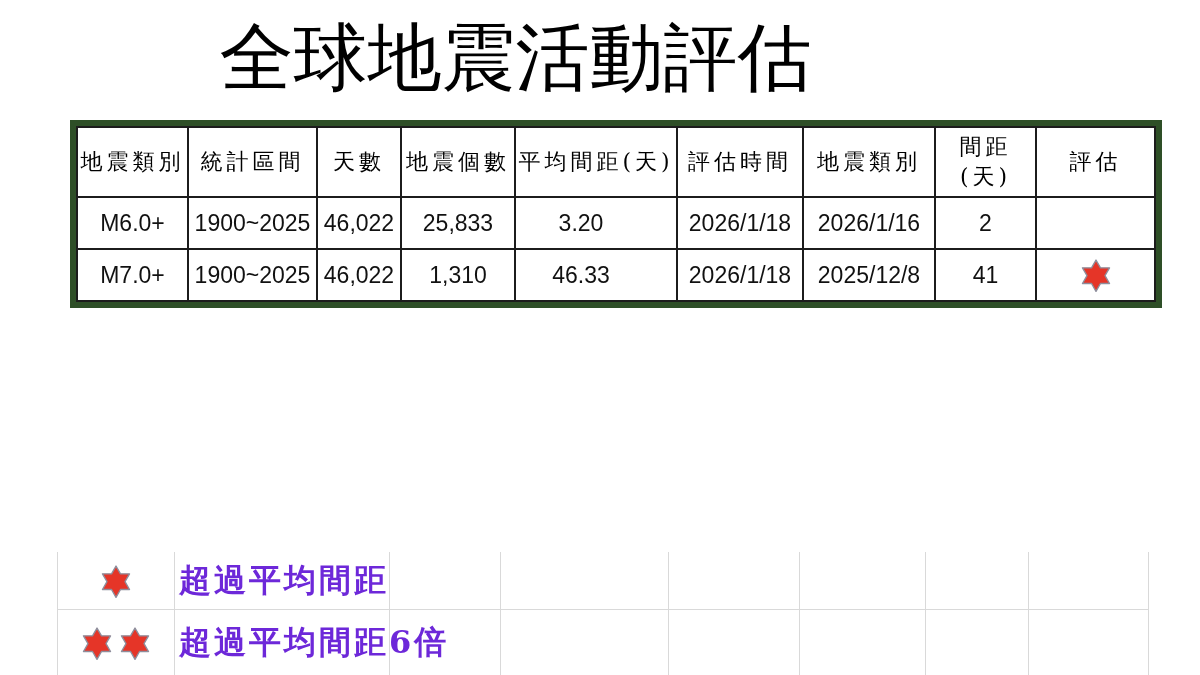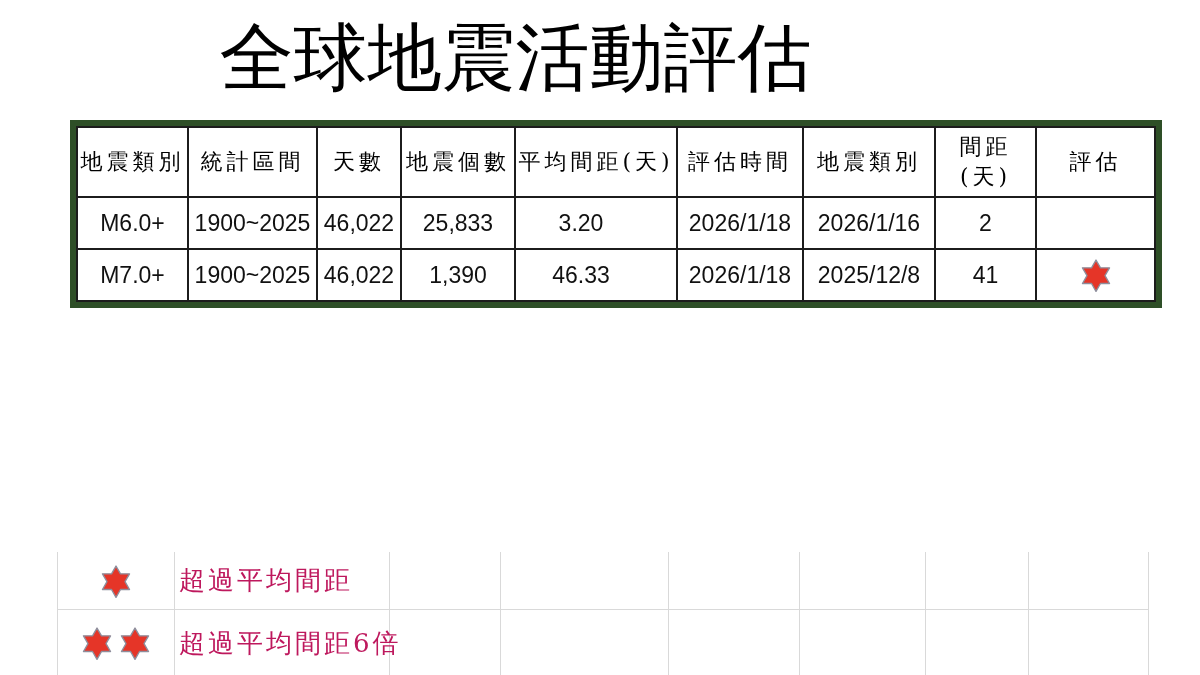--- a/index.html
+++ b/index.html
@@ -67,26 +67,27 @@
   }
   .legend-cell {
     border-right: 1px solid #d9d9d9;
     border-bottom: 1px solid #d9d9d9;
     display: flex;
     align-items: center;
   }
   .legend-cell.first-col { border-left: 1px solid #d9d9d9; justify-content: center; gap: 4px; }
   .legend-cell.label-col {
     font-family: "DejaVu Serif", "Liberation Serif", serif;
-    font-size: 26px;
+    font-size: 32px;
     letter-spacing: 3px;
-    color: #be185d;
+    color: #6d28d9;
     padding-left: 4px;
     white-space: nowrap;
     overflow: visible;
+    font-weight: bold;
   }
 </style>
 </head>
 <body>
 
 <div class="page-title">全球地震活動評估</div>
 
 <div class="table-wrap">
   <table class="quake-table">
     <colgroup>
@@ -122,21 +123,21 @@
         <td class="num-right">3.20</td>
         <td>2026/1/18</td>
         <td>2026/1/16</td>
         <td>2</td>
         <td></td>
       </tr>
       <tr>
         <td>M7.0+</td>
         <td>1900~2025</td>
         <td>46,022</td>
-        <td>1,390</td>
+        <td>1,310</td>
         <td class="num-right">46.33</td>
         <td>2026/1/18</td>
         <td>2025/12/8</td>
         <td>41</td>
         <td><svg class="star-icon" width="34" height="34" viewBox="0 0 100 100">
               <polygon points="50,6 63.3,29 89.8,29 76.5,52 89.8,75 63.3,75 50,98 36.8,75 10.2,75 23.5,52 10.2,29 36.8,29" fill="#e53528" stroke="#8e8e9c" stroke-width="4" stroke-linejoin="round"></polygon>
             </svg></td>
       </tr>
     </tbody>
   </table>

